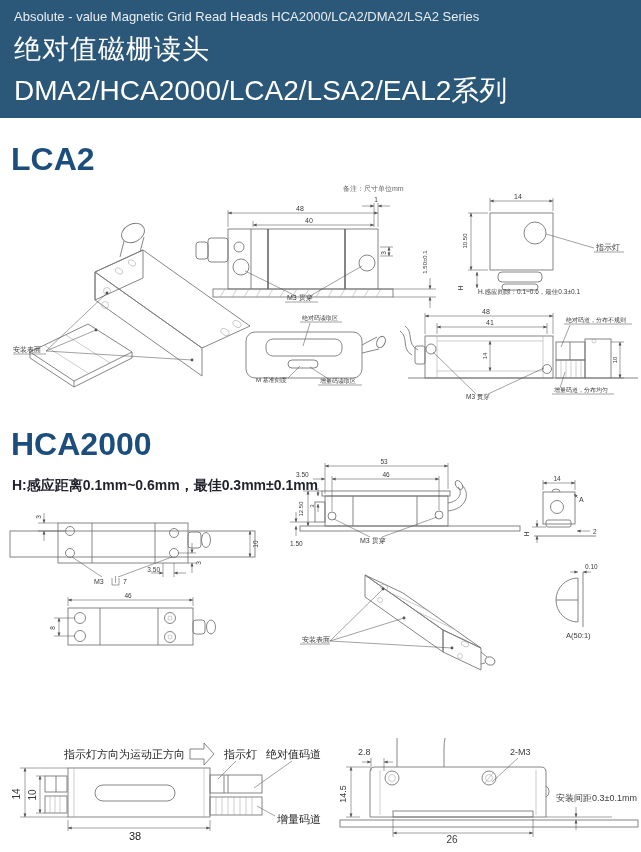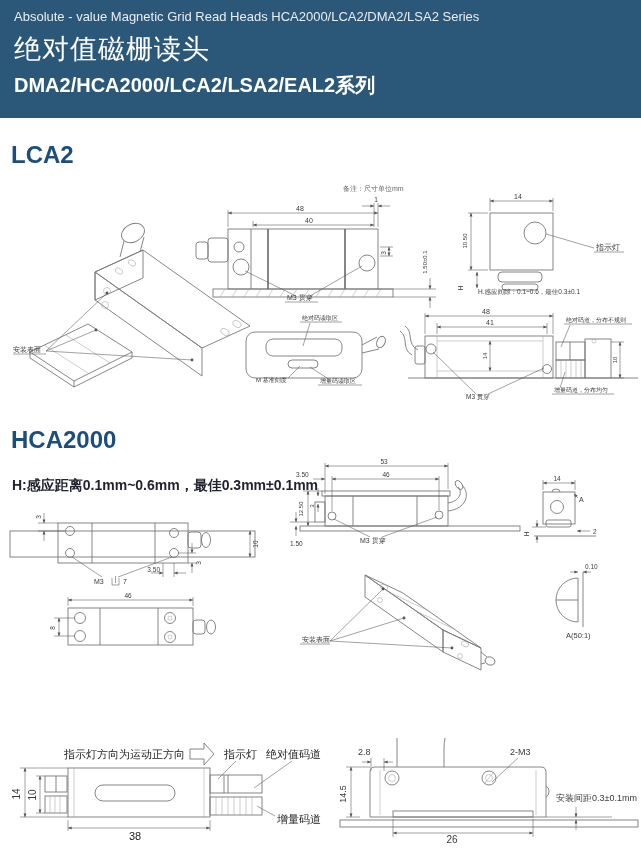--- a/index.html
+++ b/index.html
@@ -1,22 +1,22 @@
 <!DOCTYPE html>
 <html><head>
 <meta charset="utf-8">
 <style>
   html,body{margin:0;padding:0;background:#e9e9e9;}
   .page{position:relative;width:641px;height:852px;background:#ffffff;overflow:hidden;
         font-family:"Liberation Sans",sans-serif;}
   .hdr{position:absolute;left:0;top:0;width:641px;height:118px;background:#2b5878;color:#fff;box-sizing:border-box;padding:7px 14px;}
   .hdr .en{font-size:13px;color:#e8edf3;margin:2px 0 7px 0;font-weight:400;}
   .hdr .zh{font-size:27px;font-weight:400;margin:0 0 5px 0;letter-spacing:1px;}
-  .hdr .series{font-size:20px;font-weight:700;margin:0;}
-  h2.sec{position:absolute;left:11px;margin:0;font-size:24px;font-weight:700;color:#1b4e7c;}
+  .hdr .series{font-size:28px;font-weight:400;margin:0;}
+  h2.sec{position:absolute;left:11px;margin:0;font-size:32px;font-weight:700;color:#1b4e7c;}
   .sub{position:absolute;left:12px;top:477px;font-size:14px;font-weight:700;color:#22232e;}
   svg{position:absolute;left:0;}
   svg .ln{stroke:#787878;stroke-width:0.9;fill:none;}
   svg .lt{stroke:#9a9a9a;stroke-width:0.5;fill:none;}
   svg .dm{stroke:#555;stroke-width:0.55;fill:none;}
   svg .tk{stroke:#686868;stroke-width:1.6;fill:none;}
   svg text{fill:#3a3a3a;}
   .t6{font-size:6px;} .t65{font-size:6.5px;} .t7{font-size:7px;} .t75{font-size:7.5px;}
   .t8{font-size:8px;} .t9{font-size:9px;} .t10{font-size:10px;} .t11{font-size:11px;fill:#222;}
   .mid{text-anchor:middle;}

